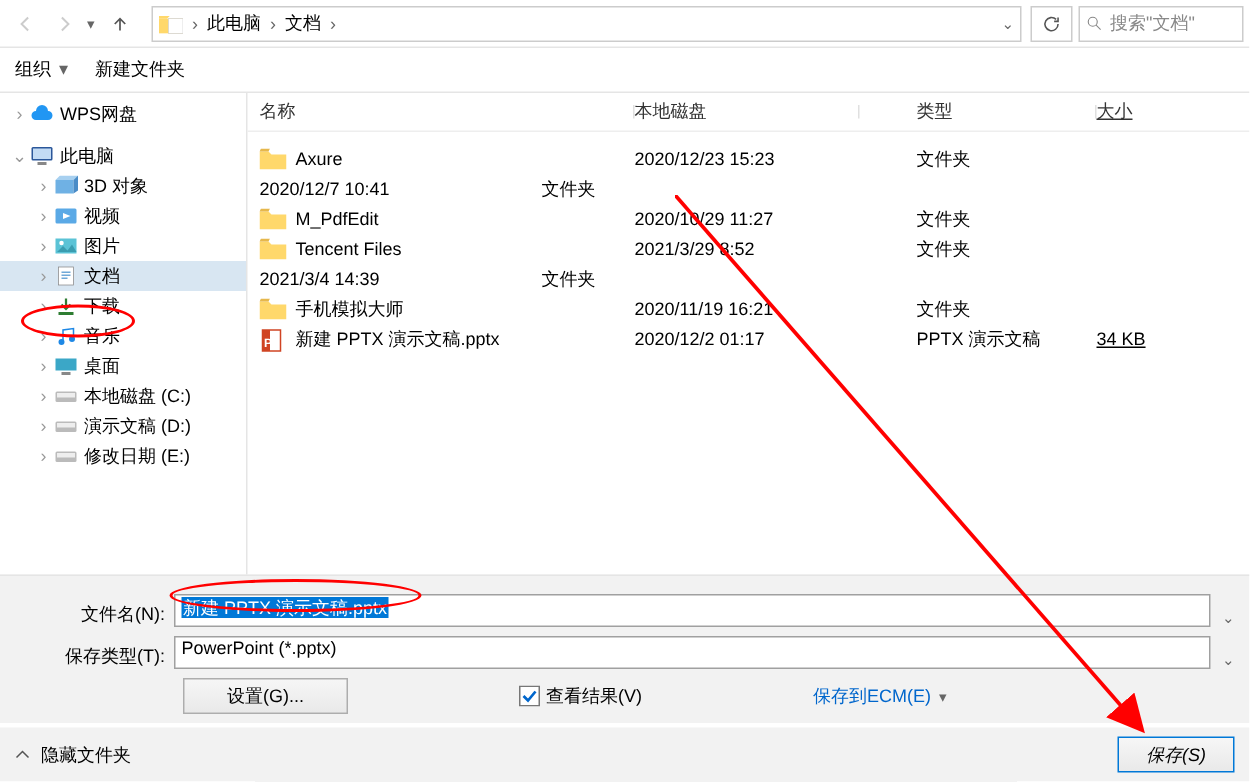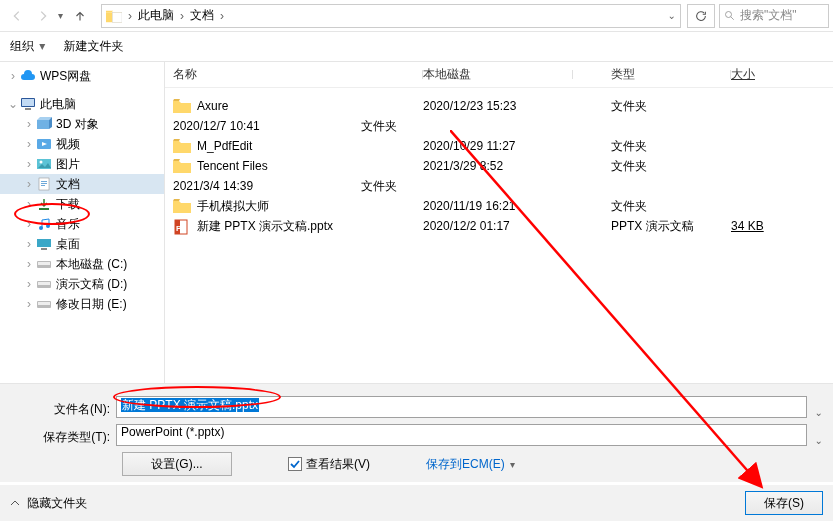--- a/index.html
+++ b/index.html
@@ -34,23 +34,23 @@
   .col-size { width:80px; text-align:left; position:relative;text-decoration:underline; }
   .filerow { display:flex; align-items:center; height:20px; font-size:12px; padding-left:8px; }
   .filerow .col-name { display:flex; align-items:center; gap:6px; }
   .foldericon { width:18px; height:14px; }
   .foldericon svg { display:block; }
   .bottom { border-top:1px solid #e5e5e5; padding: 12px 6px 6px 6px; background:#f2f2f2; }
   .formrow { display:flex; align-items:flex-end; margin-bottom:6px; }
   .formlbl { width:110px; text-align:right; padding-right:6px; font-size:12px; }
   .txtinput { flex:1; height:22px; border:1px solid #a0a0a0; background:#fff; font-size:12px; padding:0 4px; margin-right:6px; position:relative; }
   .selected-text { background:#0078d7; color:#fff; padding:0 1px; }
-  .settings-row { display:flex; align-items:center; padding-left:116px; gap:56px; margin-top:6px; }
+  .settings-row { display:flex; align-items:center; padding-left:116px; gap:114px; margin-top:6px; }
   .btn { height:24px; min-width:110px; border:1px solid #adadad; background: linear-gradient(#f6f6f6,#e9e9e9); font-size:12px; display:flex; align-items:center; justify-content:center; }
-  .btn.save { min-width:78px; }
+  .btn.save { min-width:78px;font-style:italic; }
   .chk { display:flex; align-items:center; gap:4px; font-size:12px; }
   .footer { position:absolute; bottom:0; left:0; right:0; height:36px; background:#f2f2f2; display:flex; align-items:center; justify-content:space-between; padding:0 10px; }
   .hide-folders svg { margin-right:4px; }
   .circle-highlight { position:absolute; border:2px solid #f00; border-radius:50%; pointer-events:none; }
   .arrow-svg { position:absolute; pointer-events:none; }
   .ecmlink { color:#0066cc; font-size:12px; }
   .chevdown { color:#666; font-size:10px; margin-left:2px; }
 </style>
 </head>
 <body>

